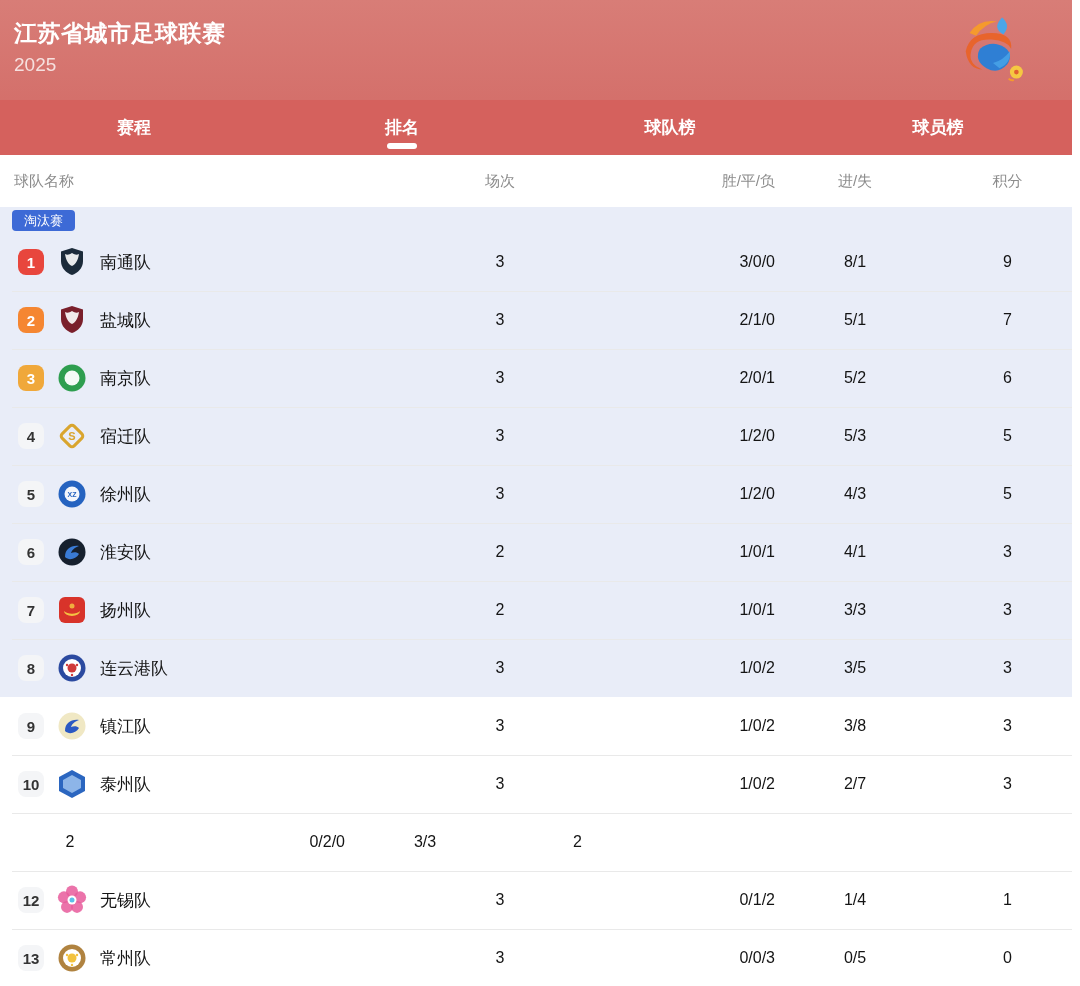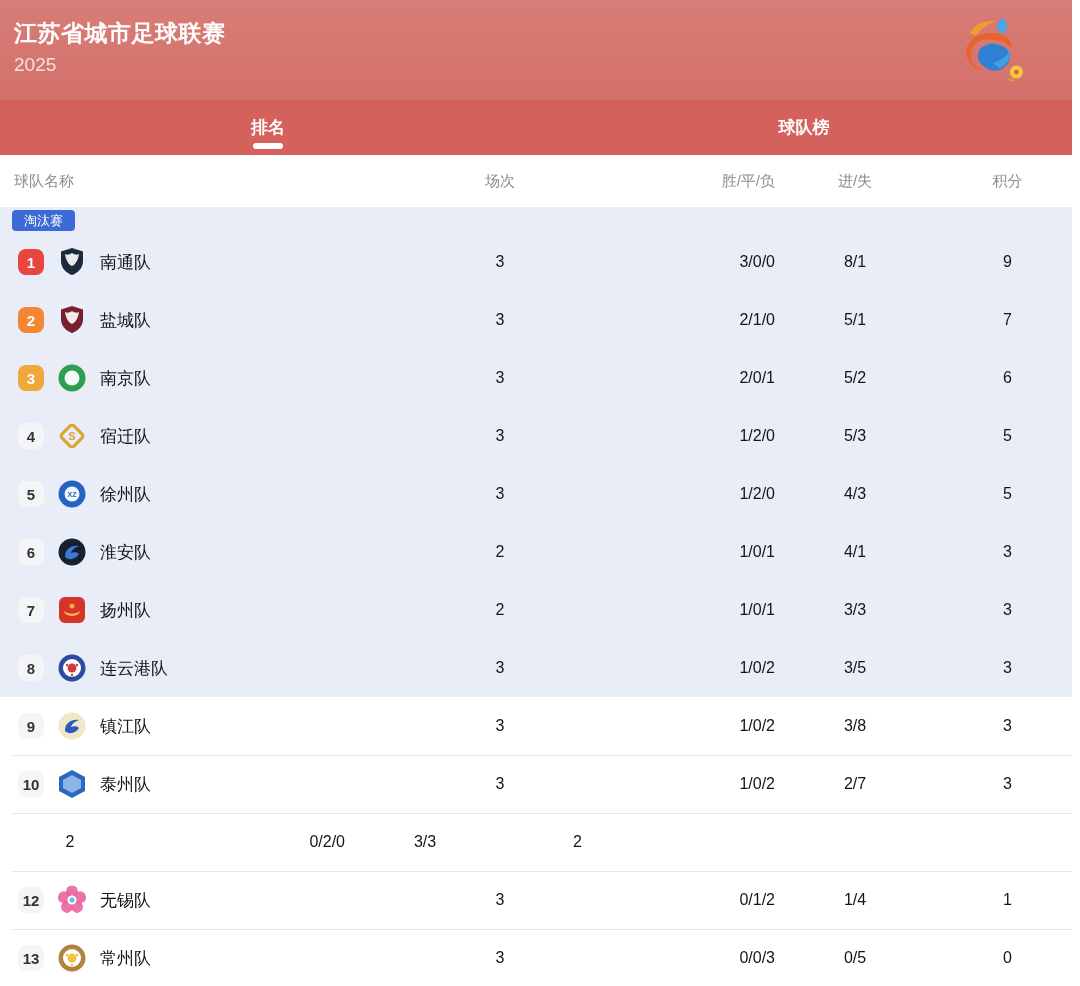--- a/index.html
+++ b/index.html
@@ -100,25 +100,31 @@
         <path d="M20 29 Q29 22 39 28 Q46 33 41 41 Q34 49 25 44 Q15 38 20 29" fill="var(--logo-blue)"></path>
         <path d="M30 40 Q38 38 43 31 Q44 40 35 44 Z" fill="var(--logo-blue-light)" opacity=".8"></path>
         <circle cx="48" cy="47" r="5" fill="var(--logo-gold)"></circle>
         <circle cx="48" cy="47" r="1.8" fill="#d8332a" opacity=".7"></circle>
         <path d="M42 52 q2 2 4 1" stroke="var(--logo-orange)" stroke-width="1.5" fill="none"></path>
       </svg>
     </div>
   </div>
 
   <div class="nav-bar">
+    <div class="nav-tab">
+        <span>赛程</span>
+      </div>
     <div class="nav-tab active">
         <span>排名</span>
       </div>
     <div class="nav-tab">
         <span>球队榜</span>
+      </div>
+    <div class="nav-tab">
+        <span>球员榜</span>
       </div>
   </div>
 
   <div class="table-head">
     <div class="col-team">球队名称</div>
     <div class="col-played">场次</div>
     <div class="col-wdl">胜/平/负</div>
     <div class="col-goals">进/失</div>
     <div class="col-points">积分</div>
   </div>

